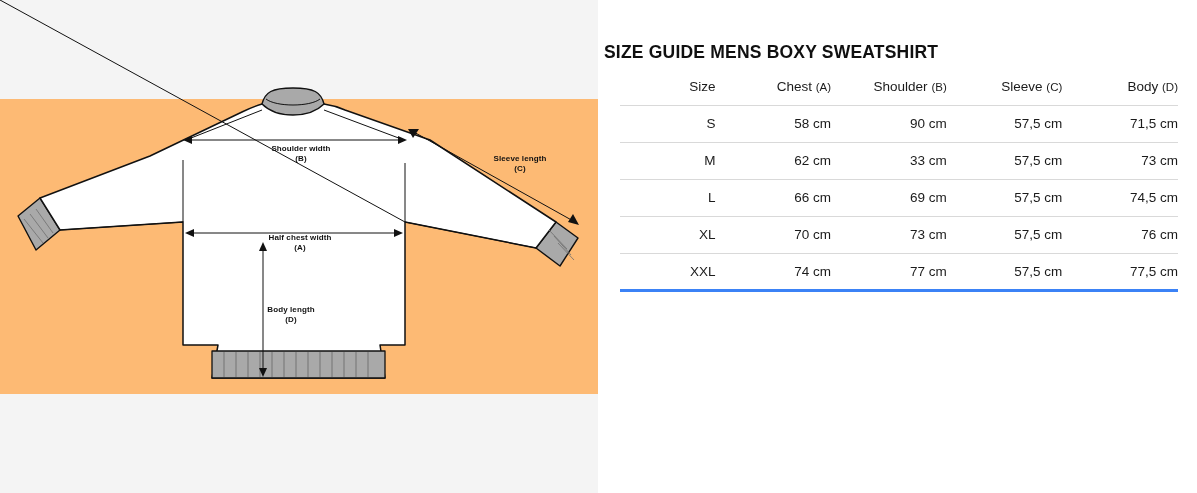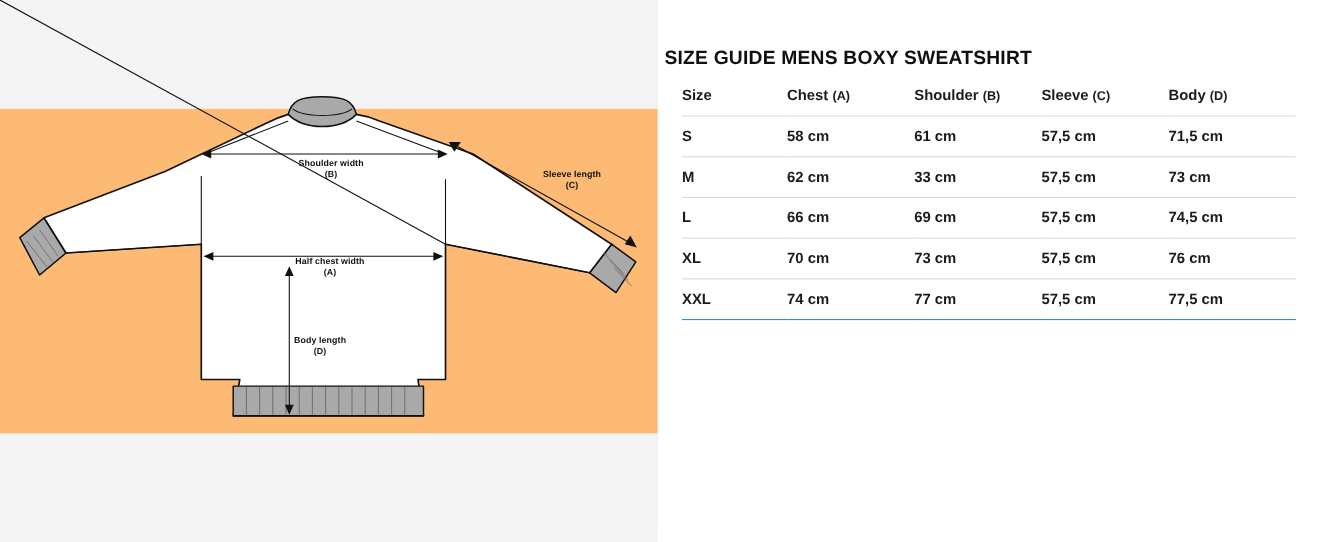--- a/index.html
+++ b/index.html
@@ -80,38 +80,38 @@
   #size-table {
     position: absolute;
     left: 22px;
     top: 68px;
     width: 558px;
     border-collapse: collapse;
     table-layout: fixed;
   }
   #size-table th,
   #size-table td {
-    text-align: left;
+    text-align: right;
     font-family: "Liberation Sans", sans-serif;
     color: #1b1b1b;
     padding: 0;
     height: 37px;
     vertical-align: middle;
-    font-weight: bold;
+    font-weight: normal;
   }
   #size-table thead th {
     font-size: 13.5px;
     border-bottom: 1px solid #d9d9d9;
   }
   #size-table tbody td {
     font-size: 13.5px;
     border-bottom: 1px solid #d9d9d9;
   }
   #size-table tbody tr:last-child td {
-    border-bottom: 1px solid #3b82f6;
+    border-bottom: 3px solid #3b82f6;
   }
   .col-size { width: 95px; }
   .col-data { width: 115px; }
   .hdr-letter { font-size: 11.5px; }
 </style>
 </head>
 <body>
 
 <div id="page">
 
@@ -248,21 +248,21 @@
           <th>
             <span>Body</span>
             <span class="hdr-letter">(D)</span>
           </th>
         </tr>
       </thead>
       <tbody>
         <tr>
           <td>S</td>
           <td>58 cm</td>
-          <td>61 cm</td>
+          <td>90 cm</td>
           <td>57,5 cm</td>
           <td>71,5 cm</td>
         </tr>
         <tr>
           <td>M</td>
           <td>62 cm</td>
           <td>33 cm</td>
           <td>57,5 cm</td>
           <td>73 cm</td>
         </tr>

